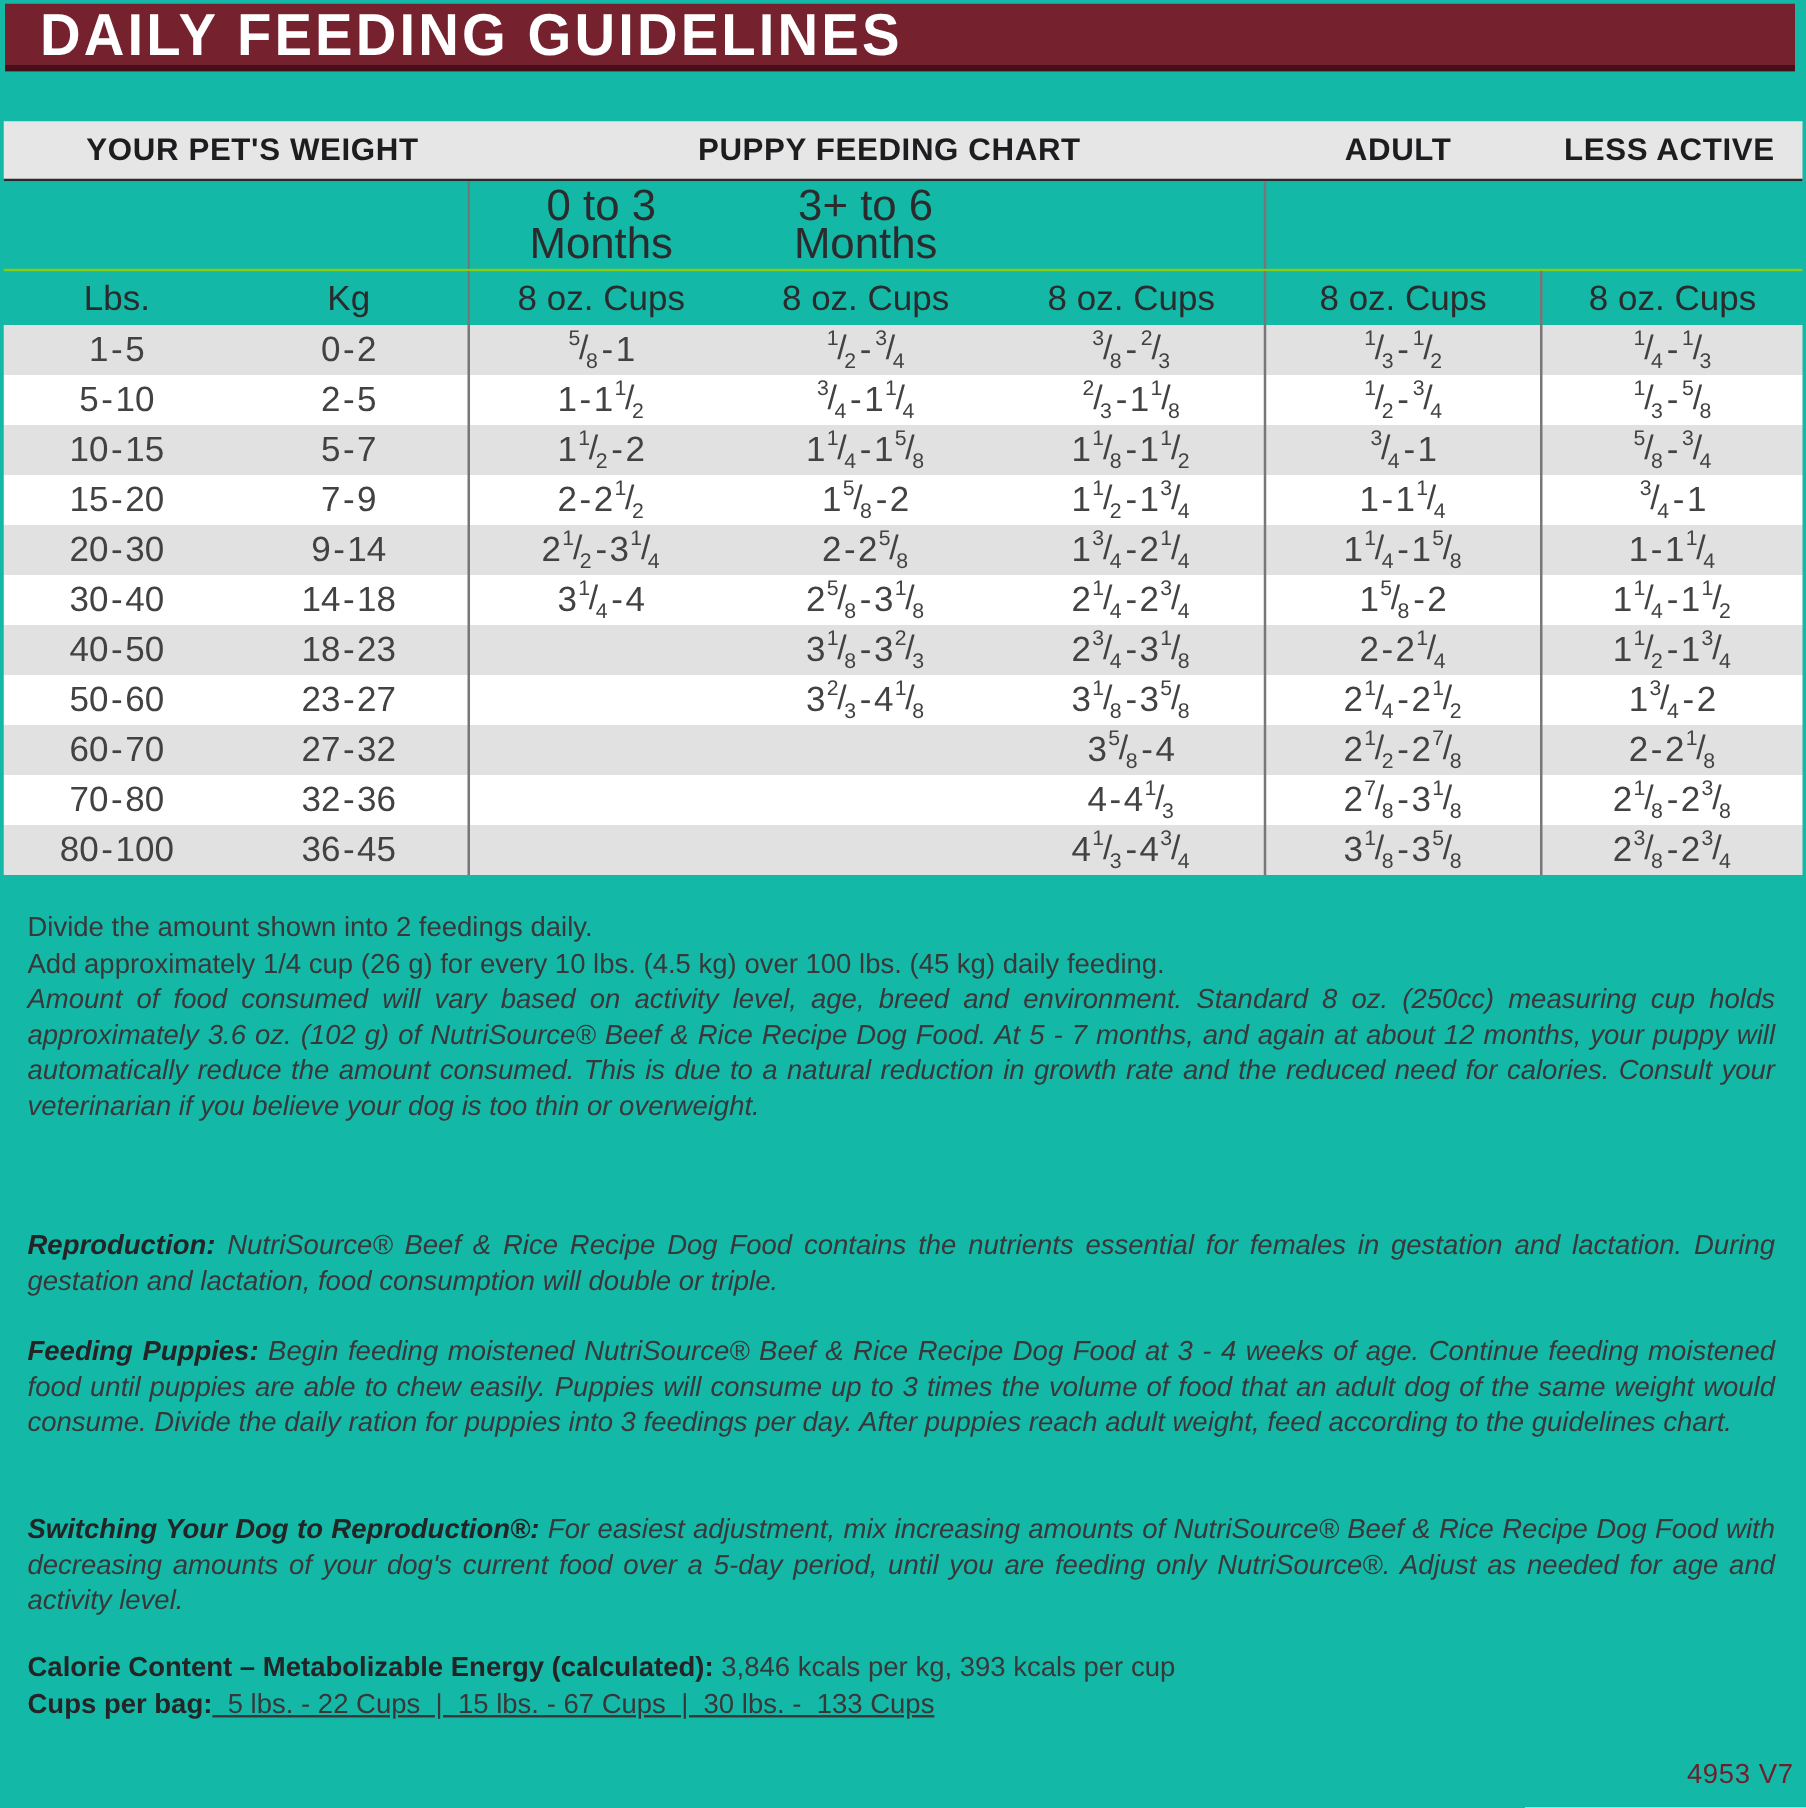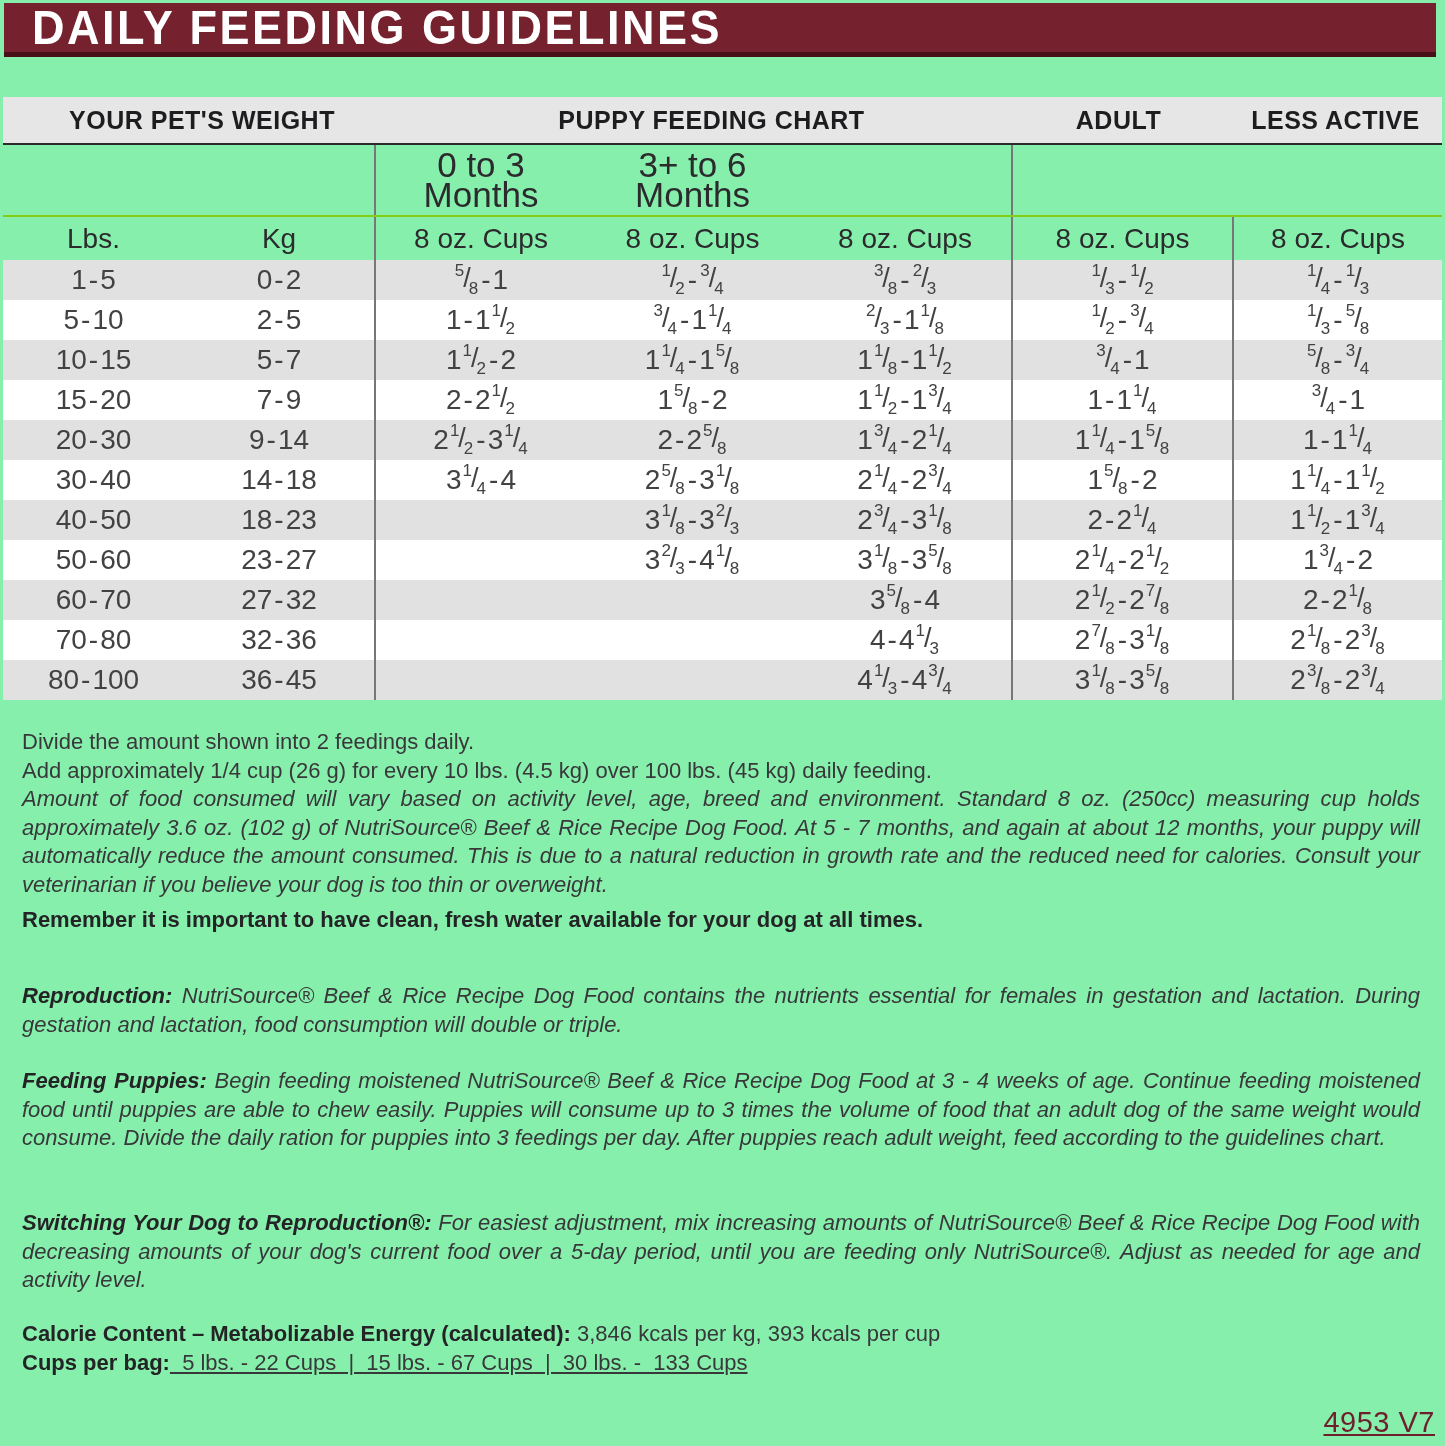--- a/index.html
+++ b/index.html
@@ -1,17 +1,17 @@
 <!DOCTYPE html>
 <html><head>
 <meta charset="utf-8">
 <style>
   html,body{margin:0;padding:0;background:#ffffff;}
   .page{
-    position:relative;width:1445px;height:1446px;background:#86efac;
+    position:relative;width:1445px;height:1446px;background:#14b8a6;
     font-family:"Liberation Sans", sans-serif;color:#363638;overflow:hidden;
   }
   
   .banner{
     position:absolute;left:4px;top:3px;right:9px;height:54px;
     background:#76222e;border-bottom:5px solid #471019;
     display:flex;align-items:center;padding-left:28px;box-sizing:border-box;
   }
   .banner .title{
     color:#ffffff;font-size:45px;font-weight:bold;letter-spacing:2.5px;
@@ -55,23 +55,22 @@
   .just{text-align:justify;font-style:italic;}
   .b{font-weight:bold;color:#242426;}
   .reminder{font-weight:bold;color:#242426;margin-top:7px !important;}
   .pre{white-space:pre-wrap;text-decoration:underline;}
   #notes{top:728px;}
   #reproduction{top:982px;}
   #feeding{top:1067px;}
   #switching{top:1209px;}
   #calorie{top:1320px;}
   .footer-code{
-    position:absolute;right:10px;top:1406px;font-size:29px;color:#6d1f2c;
+    position:absolute;right:10px;top:1406px;font-size:22px;color:#6d1f2c;
     letter-spacing:0.5px;
-    text-decoration:underline;
   }
 </style>
 </head>
 <body>
 
 <div class="page">
 
   <div class="banner">
     <span class="title">DAILY FEEDING GUIDELINES</span>
   </div>
@@ -540,21 +539,20 @@
             <span class="fr"><span class="n">3</span><span class="sl">/</span><span class="d">4</span></span>
           </div>
         </div>
       </div>
   </div>
 
   <div id="notes" class="textblock">
     <p>Divide the amount shown into 2 feedings daily.</p>
     <p>Add approximately 1/4 cup (26 g) for every 10 lbs. (4.5 kg) over 100 lbs. (45 kg) daily feeding.</p>
     <p class="just">Amount of food consumed will vary based on activity level, age, breed and environment. Standard 8 oz. (250cc) measuring cup holds approximately 3.6 oz. (102 g) of NutriSource® Beef &amp; Rice Recipe Dog Food. At 5 - 7 months, and again at about 12 months, your puppy will automatically reduce the amount consumed. This is due to a natural reduction in growth rate and the reduced need for calories. Consult your veterinarian if you believe your dog is too thin or overweight.</p>
-    <p class="reminder">Remember it is important to have clean, fresh water available for your dog at all times.</p>
   </div>
 
   <div id="reproduction" class="textblock just">
     <p><span class="b">Reproduction:</span><span> NutriSource® Beef &amp; Rice Recipe Dog Food contains the nutrients essential for females in gestation and lactation. During gestation and lactation, food consumption will double or triple.</span></p>
   </div>
 
   <div id="feeding" class="textblock just">
     <p><span class="b">Feeding Puppies:</span><span> Begin feeding moistened NutriSource® Beef &amp; Rice Recipe Dog Food at 3 - 4 weeks of age. Continue feeding moistened food until puppies are able to chew easily. Puppies will consume up to 3 times the volume of food that an adult dog of the same weight would consume. Divide the daily ration for puppies into 3 feedings per day. After puppies reach adult weight, feed according to the guidelines chart.</span></p>
   </div>
 

